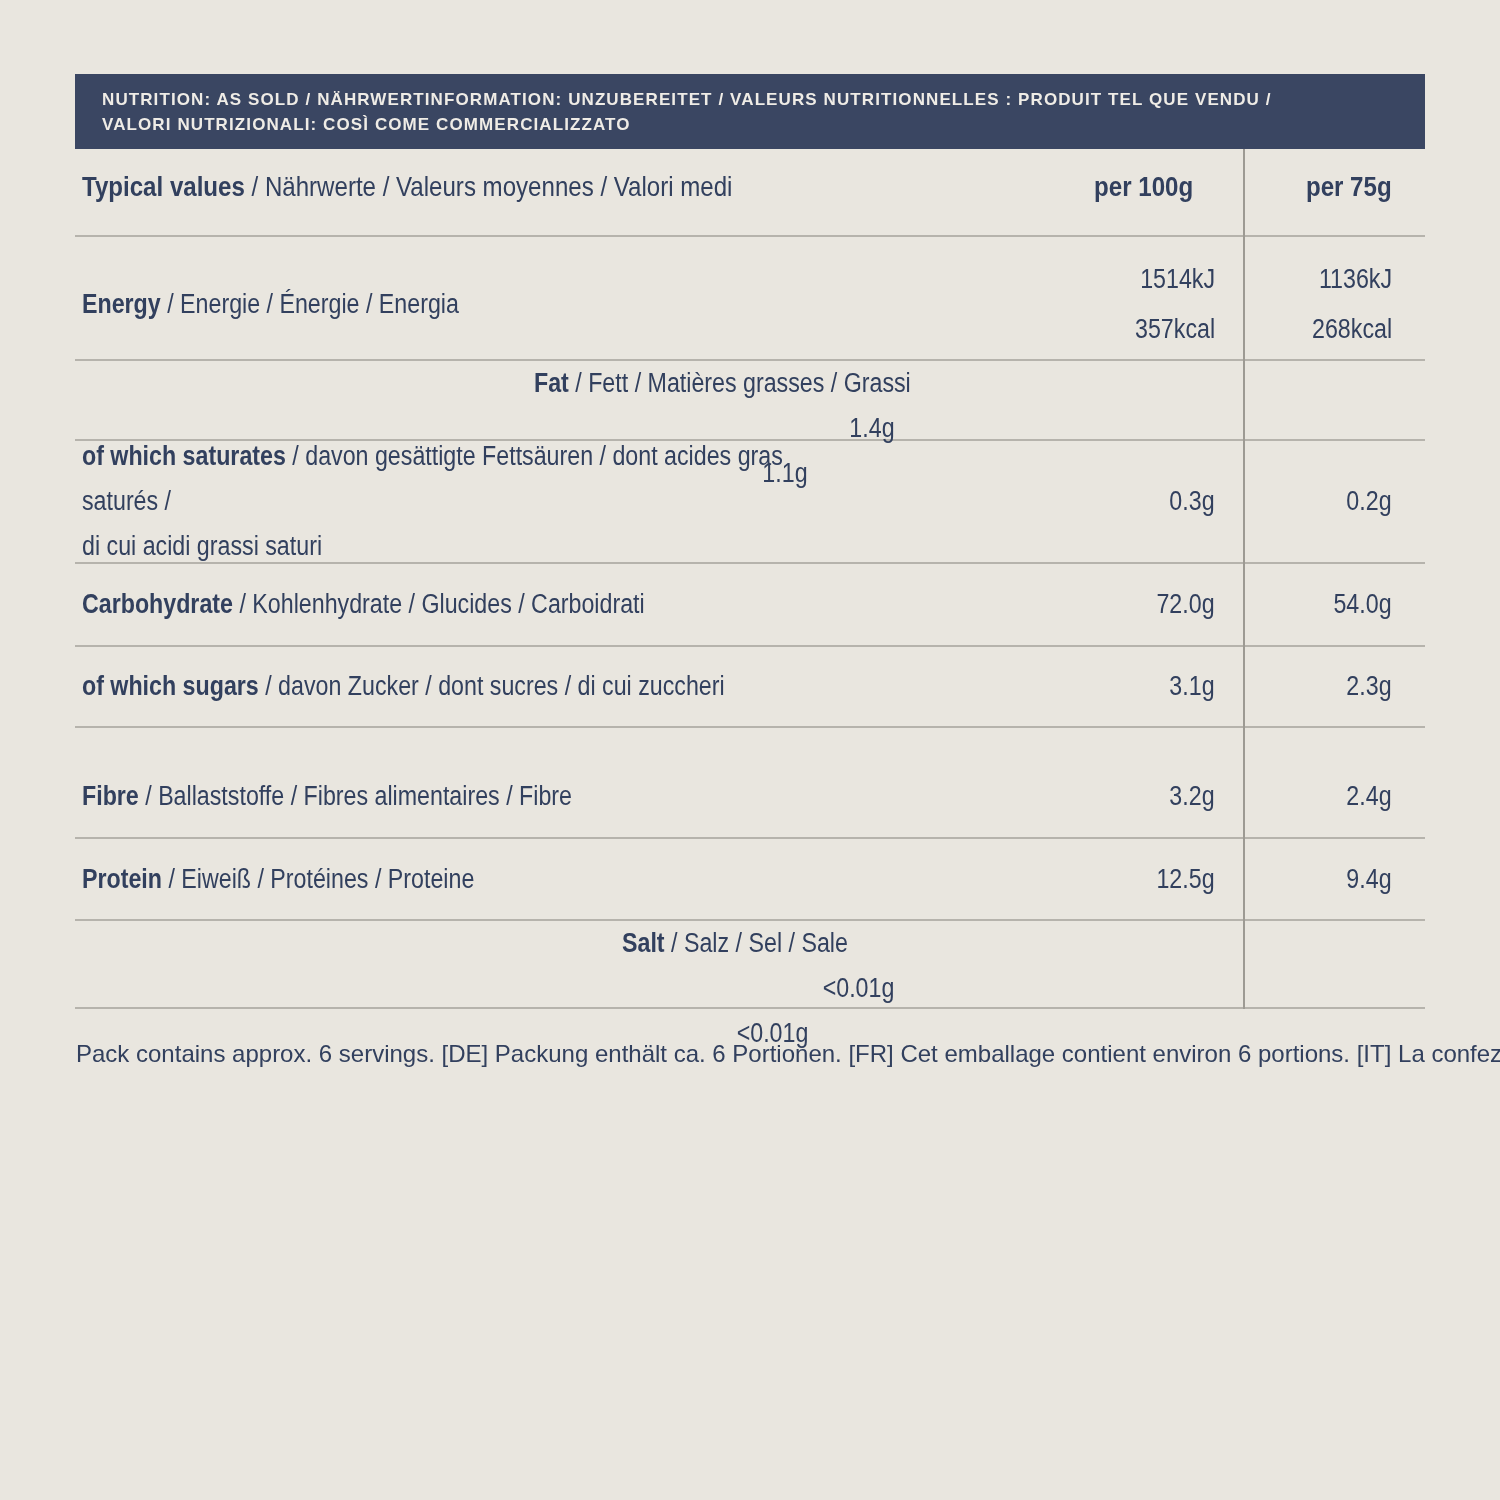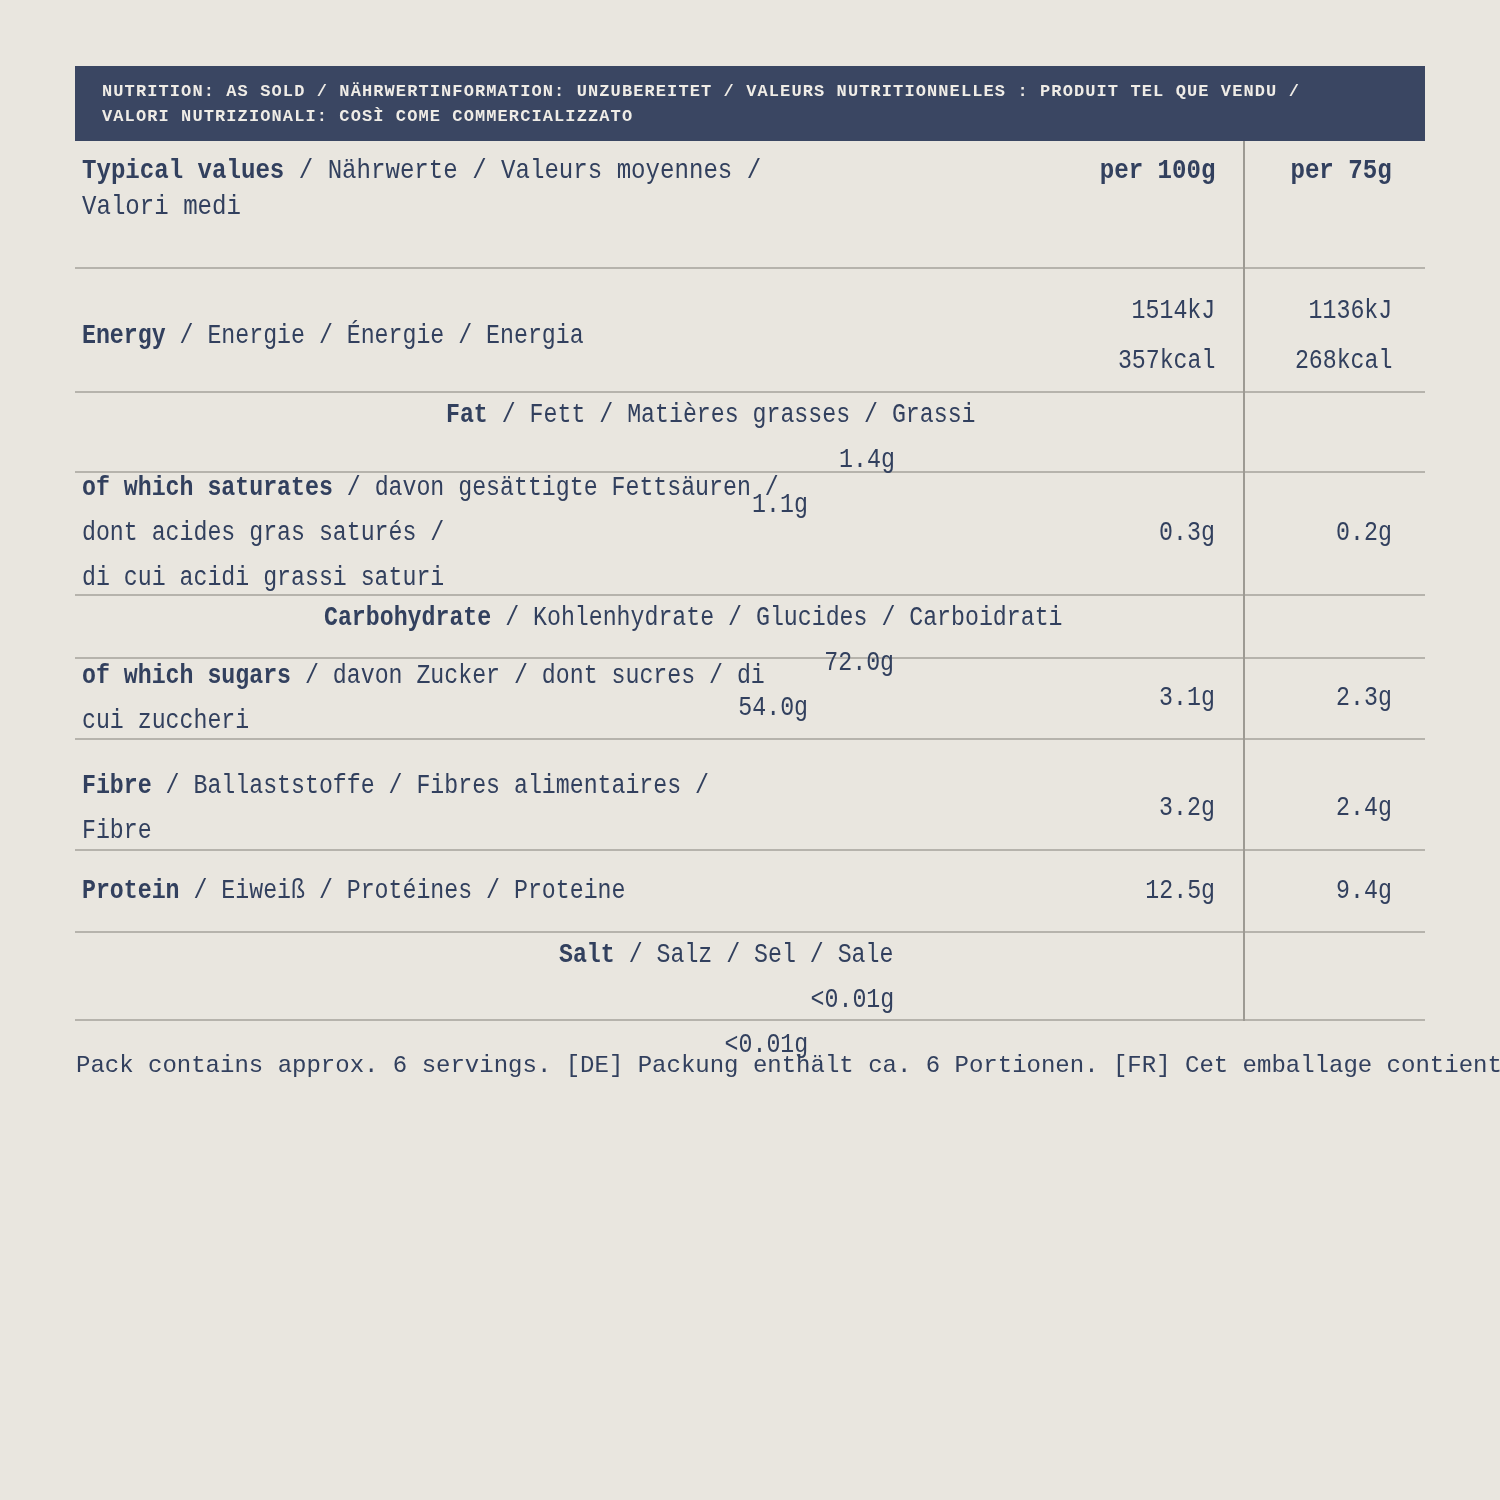--- a/index.html
+++ b/index.html
@@ -4,21 +4,21 @@
 <style>
   html,body{margin:0;padding:0;}
   body{
     width:1500px;height:1500px;
     background:#e9e6df;
     font-family:"Liberation Sans", sans-serif;
     color:#32405e;
     -webkit-font-smoothing:antialiased;
   }
   .wrap{position:relative;width:1500px;height:1500px;overflow:hidden;}
-  .content{position:absolute;left:75px;top:66px;width:1350px;font-family:Liberation Mono, monospace;}
+  .content{position:absolute;left:75px;top:74px;width:1350px;}
 
   
   .banner{
     box-sizing:border-box;
     width:1350px;min-height:75px;
     background:#3a4662;
     color:#efece6;
     font-size:17px;font-weight:bold;
     letter-spacing:1.1px;
     line-height:25px;
@@ -43,31 +43,31 @@
   .v100{width:345px;padding-right:28px;}
   .v75{width:182px;padding-right:33px;}
 
   .cnd{transform:scaleX(0.86);transform-origin:0 50%;}
   .val-cell .cnd{display:inline-block;transform-origin:100% 50%;}
 
   .lline,.vline{font-size:27px;line-height:45px;}
   .lline b{font-weight:bold;}
 
   
-  .hrow{height:128px;align-items:flex-start;padding-top:12px;}
+  .hrow{height:88px;align-items:flex-start;padding-top:20px;gap:22px;}
   .hrow .lline,.hrow .vline{font-size:28px;line-height:36px;}
   .hrow .vline{font-weight:bold;}
 
   
   .rows .row:nth-child(1){height:124px;align-items:center;padding-top:11px;}
   .rows .row:nth-child(1) .lline,
   .rows .row:nth-child(1) .vline{line-height:50px;}
   .rows .row:nth-child(2){height:80px;flex-direction:column;}
   .rows .row:nth-child(3){height:123px;}
-  .rows .row:nth-child(4){height:63px;flex-direction:column;}
+  .rows .row:nth-child(4){height:83px;}
   .rows .row:nth-child(5){height:81px;}
   .rows .row:nth-child(6){height:83px;margin-top:28px;}
   .rows .row:nth-child(7){height:82px;}
   .rows .row:nth-child(8){height:88px;flex-direction:column;}
 
   
   .footer{
     margin-top:30px;
     font-size:24px;line-height:30px;
     padding-left:1px;

